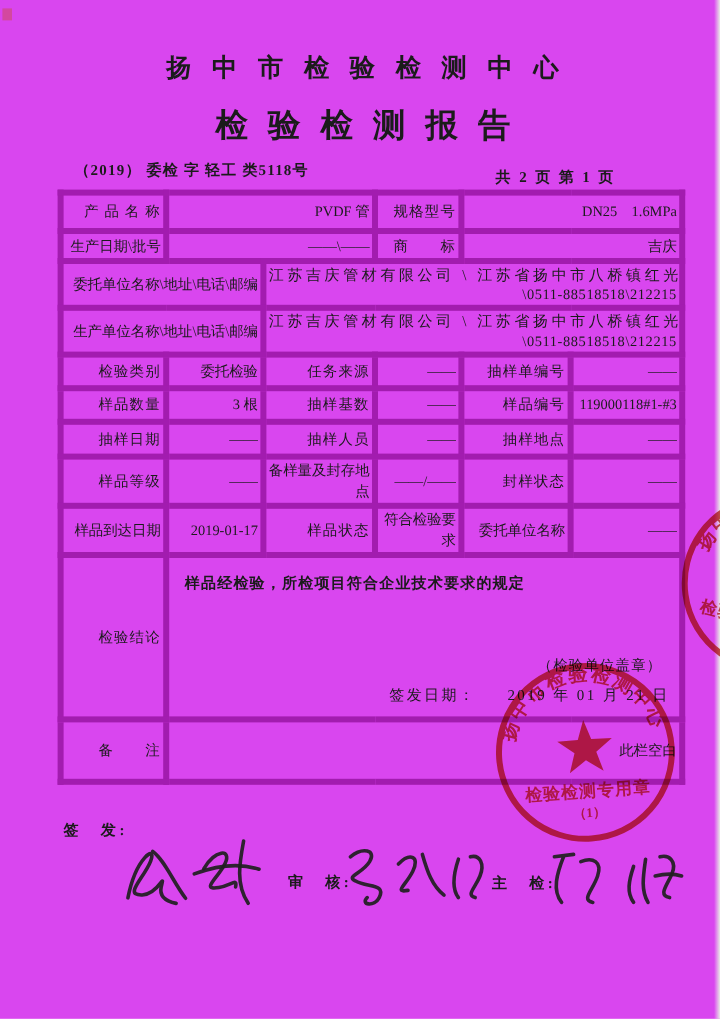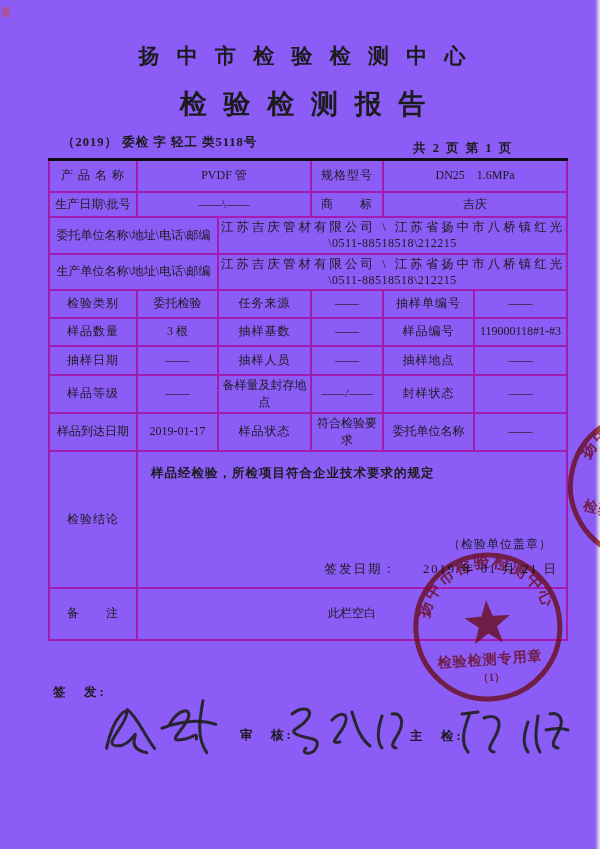--- a/index.html
+++ b/index.html
@@ -1,30 +1,30 @@
 <!DOCTYPE html>
 <html><head>
 <meta charset="utf-8">
 <style>
   html,body{margin:0;padding:0;width:600px;height:849px;overflow:hidden;
     font-family:"Liberation Serif","DejaVu Serif",serif;color:#1b1b1b;background:#fbfbf8;}
-  .paper{position:absolute;inset:0;background:#8b5cf6;}
+  .paper{position:absolute;inset:0;background:#d946ef;}
   .edge-shade{position:absolute;right:0;top:0;width:5px;height:100%;
     background:linear-gradient(to left,#e9e9e6,rgba(255,255,255,0));}
   .corner-mark{position:absolute;left:2px;top:7px;width:8px;height:10px;
     background:rgba(205,75,62,.45);}
   .org{position:absolute;top:42px;left:0;width:600px;margin:0;text-align:center;
     font-size:21px;font-weight:bold;letter-spacing:6px;padding-left:10px;box-sizing:border-box;}
   .title{position:absolute;top:86px;left:0;width:600px;margin:0;text-align:center;
     font-size:27px;font-weight:bold;letter-spacing:5px;padding-left:10px;box-sizing:border-box;}
   .docnum{position:absolute;top:134px;left:62px;font-size:12.5px;font-weight:bold;letter-spacing:1px;}
   .pageind{position:absolute;top:140px;left:413px;font-size:12.5px;font-weight:bold;letter-spacing:2px;}
   table.rpt{position:absolute;left:48px;top:158px;width:518px;border-collapse:collapse;
     table-layout:fixed;border:2px solid #141414;border-top:3px solid #0e0e0e;}
-  table.rpt td{border:2px solid #a21caf;font-size:12px;text-align:center;
+  table.rpt td{border:5px solid #a21caf;font-size:12px;text-align:right;
     vertical-align:middle;padding:1px 2px;overflow:hidden;}
   td.lab{letter-spacing:1px;}
   td.sm{font-size:11px;letter-spacing:0;}
   td.pre{white-space:pre;}
   td.addr{text-align:left;padding:2px 6px;vertical-align:middle;}
   .addr-l1{letter-spacing:3px;font-size:12.5px;white-space:pre;}
   .addr-l2{letter-spacing:.5px;font-size:12px;}
   td.leftcell{text-align:left;padding-left:13px;}
   td.conc{position:relative;text-align:left;vertical-align:top;}
   .conc-text{position:absolute;top:13px;left:13px;font-size:12.5px;letter-spacing:1px;font-weight:bold;}

